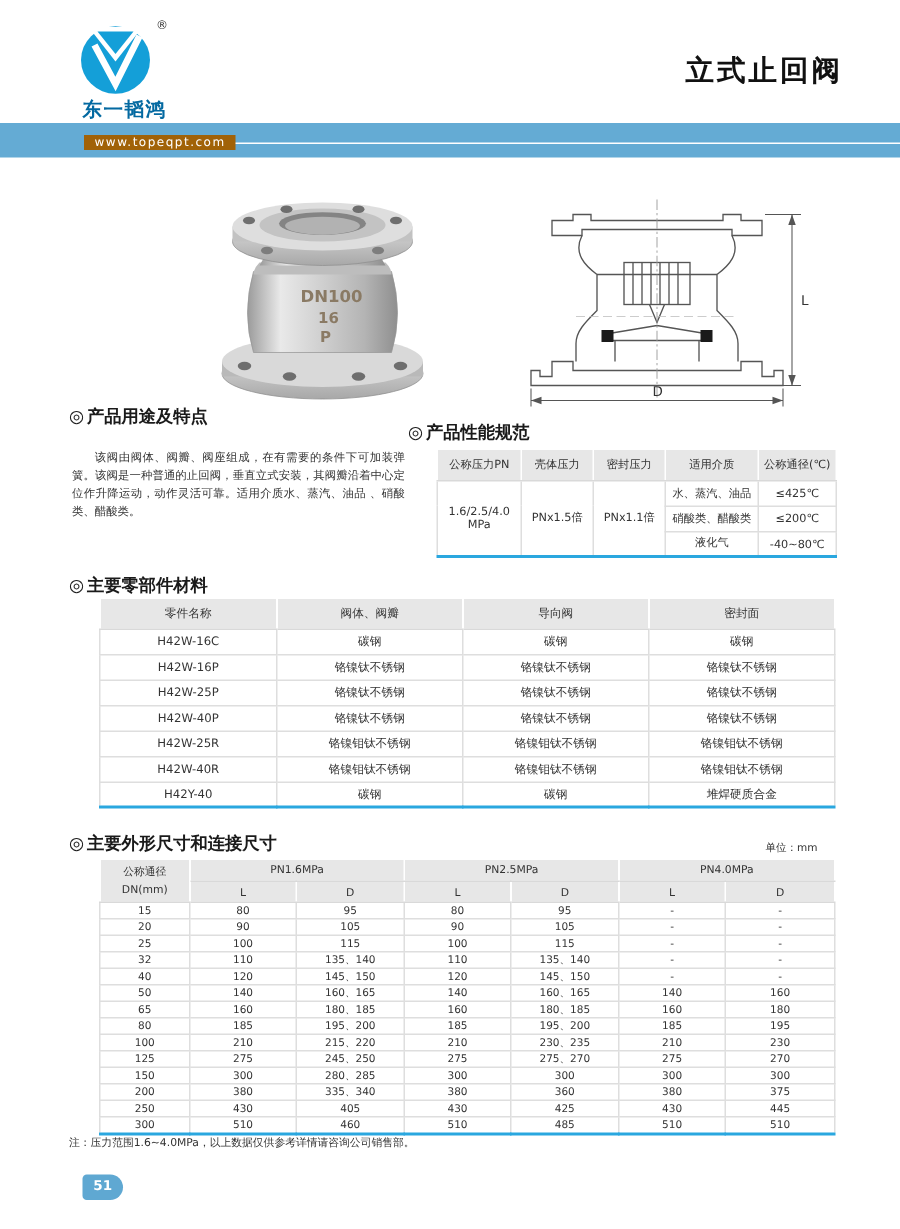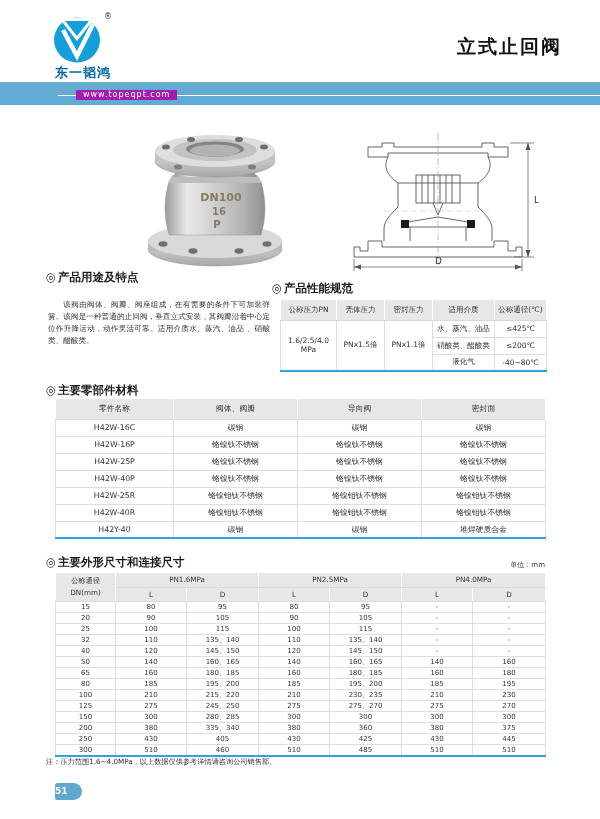--- a/index.html
+++ b/index.html
@@ -10,41 +10,41 @@
   
   .logo-wrap { position:absolute; left:52px; top:12px; width:70px; height:70px; }
   .logo-svg { position:absolute; left:0; top:2px; width:52px; height:50px; }
   .reg { position:absolute; left:52px; top:0; font-size:8px; color:#333; }
   .brand { position:absolute; left:-6px; top:52px; width:74px; text-align:center;
            font-size:13px; font-weight:bold; color:#0369a1; letter-spacing:1px; white-space:nowrap; }
   .title { position:absolute; right:38px; top:34px; font-size:19px; font-weight:bold; color:#111; letter-spacing:2px; }
 
   .blue-bar { position:absolute; left:0; top:82px; width:600px; height:23px; background:#64abd4; }
   .bar-line { position:absolute; left:58px; right:0; top:13px; border-top:1px solid #fff; }
-  .bar-url  { position:absolute; left:76px; top:8px; background:#a21caf; padding:0 7px;
+  .bar-url  { position:absolute; left:56px; top:8px; background:#a16207; padding:0 7px;
               color:#fff; font-size:8px; letter-spacing:1px; line-height:10px; }
 
   
   .photo-box   { position:absolute; left:103px; top:123px; width:228px; height:152px; }
   .drawing-box { position:absolute; left:338px; top:127px; width:242px; height:147px; }
 
   
   .sec-head { position:absolute; font-size:11.5px; font-weight:bold; color:#1a1a1a; white-space:nowrap; }
   .sec-head .bullet { font-weight:normal; margin-right:2px; }
   .h-features { left:46px; top:270px; }
   .h-specs    { left:272px; top:281px;text-align:right; }
   .h-materials{ left:46px; top:383px; }
   .h-dims     { left:46px; top:555px; }
   .unit-label { position:absolute; right:55px; top:560px; font-size:7px; color:#333; }
 
   .features-body { position:absolute; left:48px; top:299px; width:222px; font-size:7.6px;
                    line-height:12px; color:#333; text-align:justify; text-indent:2em; }
 
   
-  table { border-collapse:collapse; table-layout:fixed; }
+  table { border-collapse:collapse; table-layout:fixed;margin-left:11px; }
   th, td { text-align:center; vertical-align:middle; overflow:hidden; }
   thead th { background:#e7e7e7; font-weight:normal; color:#333;
              border-left:1px solid #fff; border-right:1px solid #fff; border-bottom:1px solid #d9d9d9; }
   tbody td { border:1px solid #dedede; color:#333; background:#fff; }
   .blue-bottom { border-bottom:2px solid #2aa7df; }
 
   .t-spec { position:absolute; left:280px; top:300px; width:266px; }
   .t-spec th { font-size:7.5px; height:20px; }
   .t-spec td { font-size:7.5px; height:17px; padding:1px 2px; }
 
@@ -54,21 +54,21 @@
 
   .t-dim { position:absolute; left:55px; top:573px; width:490px; }
   .t-dim th { font-size:7.2px; height:14px; }
   .t-dim td { font-size:7px; height:10.8px; padding:0; line-height:10px; }
   .dn-head { line-height:12px; }
 
   .note { position:absolute; left:46px; top:757px; font-size:7.2px; color:#333; }
 
   .page-badge { position:absolute; left:55px; top:783px; width:27px; height:17px;
                 background:#5fa8d2; border-radius:3px 9px 9px 3px;
-                color:#fff; font-size:9px; font-weight:bold; text-align:left; line-height:17px; }
+                color:#fff; font-size:9px; font-weight:bold; text-align:center; line-height:17px; }
 </style>
 </head>
 <body>
 
 <div class="page">
 
   <div class="logo-wrap">
     <svg class="logo-svg" viewBox="0 0 52 50">
       <ellipse cx="25" cy="26" rx="23" ry="22.5" fill="#149fd8"></ellipse>
       <polygon points="7,4 43,4 25,27" fill="#ffffff"></polygon>

